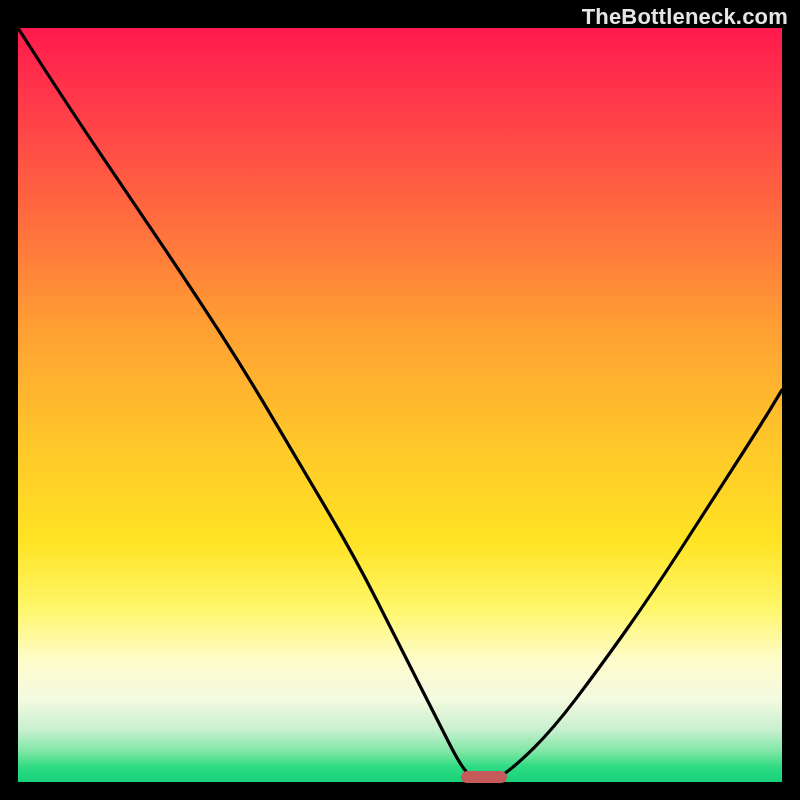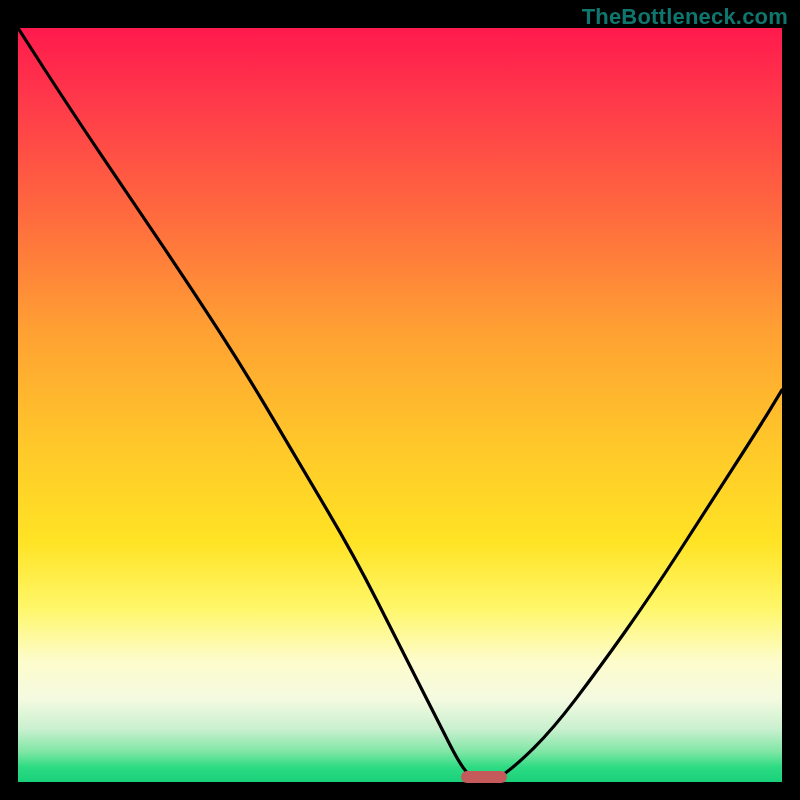--- a/index.html
+++ b/index.html
@@ -13,21 +13,21 @@
   .frame {
     position: relative;
     width: 800px;
     height: 800px;
     background: #000;
   }
   .watermark {
     position: absolute;
     top: 4px;
     right: 12px;
-    color: #0f766e;
+    color: #e5e5e5;
     font-family: Arial, Helvetica, sans-serif;
     font-size: 22px;
     font-weight: 600;
     letter-spacing: 0.2px;
     user-select: none;
   }
   .plot {
     position: absolute;
     left: 18px;
     top: 28px;

